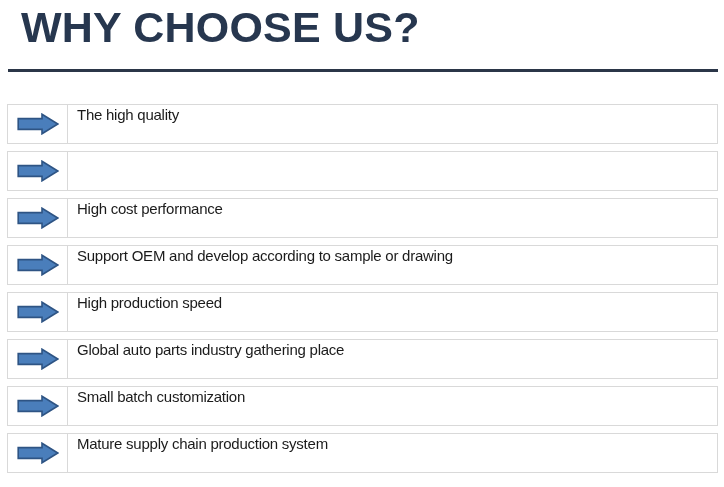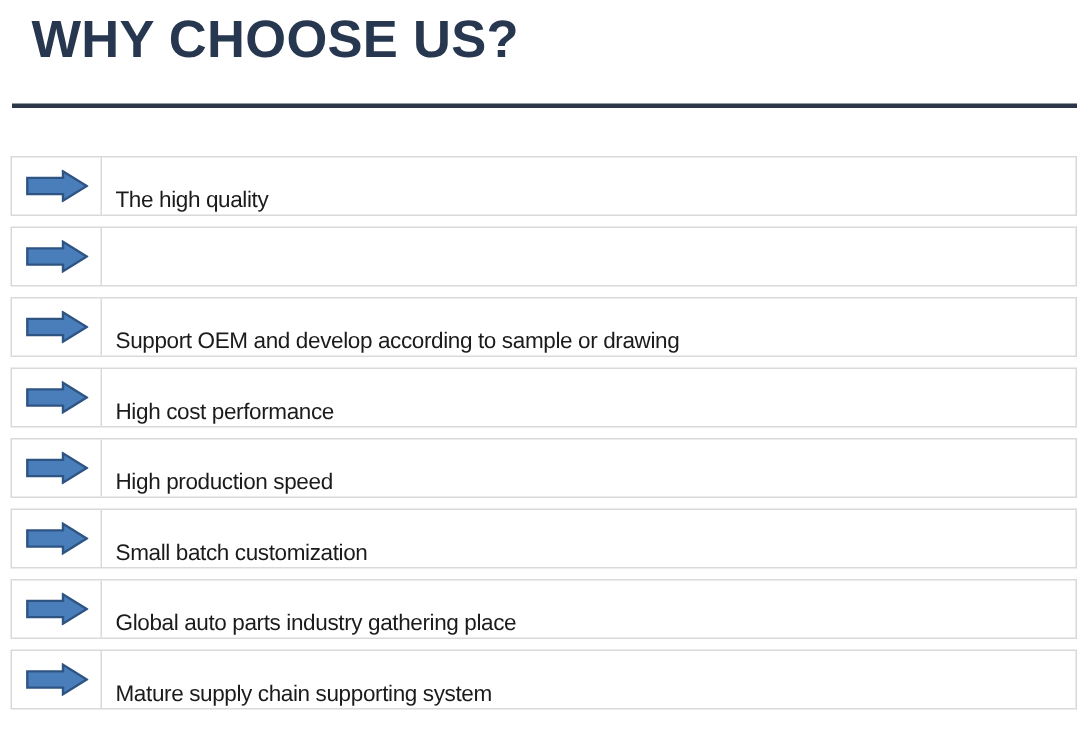--- a/index.html
+++ b/index.html
@@ -29,21 +29,21 @@
     top: 0;
     width: 724px;
     height: 96px;
   }
 
   .page-title {
     position: absolute;
     left: 21px;
     top: 2px;
     font-family: "Liberation Sans", sans-serif;
-    font-size: 35px;
+    font-size: 43px;
     font-weight: bold;
     letter-spacing: 0.2px;
     color: #27374F;
     line-height: 50px;
     white-space: nowrap;
   }
 
   .title-divider {
     position: absolute;
     left: 8px;
@@ -83,21 +83,21 @@
 
   .arrow-icon {
     display: block;
     width: 42px;
     height: 22px;
   }
 
   .label-cell {
     flex: 1 1 auto;
     display: flex;
-    align-items: flex-end;
+    align-items: flex-start;
     padding-left: 9px;
     box-sizing: border-box;
     overflow: hidden;
   }
 
   .feature-label {
     font-family: "Liberation Sans", sans-serif;
     font-size: 15px;
     font-weight: normal;
     color: #1B1B1B;
@@ -137,74 +137,74 @@
       </div>
     </div>
 
     <div class="feature-row">
       <div class="arrow-cell">
         <svg class="arrow-icon" viewBox="0 0 42 22">
           <polygon points="1.2,5.6 25,5.6 25,1.2 40.8,11 25,20.8 25,16.4 1.2,16.4" fill="#4A7EBB" stroke="#2E5484" stroke-width="1.6" stroke-linejoin="miter"></polygon>
         </svg>
       </div>
       <div class="label-cell">
+        <span class="feature-label">High cost performance</span>
+      </div>
+    </div>
+
+    <div class="feature-row">
+      <div class="arrow-cell">
+        <svg class="arrow-icon" viewBox="0 0 42 22">
+          <polygon points="1.2,5.6 25,5.6 25,1.2 40.8,11 25,20.8 25,16.4 1.2,16.4" fill="#4A7EBB" stroke="#2E5484" stroke-width="1.6" stroke-linejoin="miter"></polygon>
+        </svg>
+      </div>
+      <div class="label-cell">
         <span class="feature-label">Support OEM and develop according to sample or drawing</span>
       </div>
     </div>
 
     <div class="feature-row">
       <div class="arrow-cell">
         <svg class="arrow-icon" viewBox="0 0 42 22">
           <polygon points="1.2,5.6 25,5.6 25,1.2 40.8,11 25,20.8 25,16.4 1.2,16.4" fill="#4A7EBB" stroke="#2E5484" stroke-width="1.6" stroke-linejoin="miter"></polygon>
         </svg>
       </div>
       <div class="label-cell">
-        <span class="feature-label">High cost performance</span>
-      </div>
-    </div>
-
-    <div class="feature-row">
-      <div class="arrow-cell">
-        <svg class="arrow-icon" viewBox="0 0 42 22">
-          <polygon points="1.2,5.6 25,5.6 25,1.2 40.8,11 25,20.8 25,16.4 1.2,16.4" fill="#4A7EBB" stroke="#2E5484" stroke-width="1.6" stroke-linejoin="miter"></polygon>
-        </svg>
-      </div>
-      <div class="label-cell">
         <span class="feature-label">High production speed</span>
       </div>
     </div>
 
     <div class="feature-row">
       <div class="arrow-cell">
         <svg class="arrow-icon" viewBox="0 0 42 22">
           <polygon points="1.2,5.6 25,5.6 25,1.2 40.8,11 25,20.8 25,16.4 1.2,16.4" fill="#4A7EBB" stroke="#2E5484" stroke-width="1.6" stroke-linejoin="miter"></polygon>
         </svg>
       </div>
       <div class="label-cell">
+        <span class="feature-label">Global auto parts industry gathering place</span>
+      </div>
+    </div>
+
+    <div class="feature-row">
+      <div class="arrow-cell">
+        <svg class="arrow-icon" viewBox="0 0 42 22">
+          <polygon points="1.2,5.6 25,5.6 25,1.2 40.8,11 25,20.8 25,16.4 1.2,16.4" fill="#4A7EBB" stroke="#2E5484" stroke-width="1.6" stroke-linejoin="miter"></polygon>
+        </svg>
+      </div>
+      <div class="label-cell">
         <span class="feature-label">Small batch customization</span>
       </div>
     </div>
 
     <div class="feature-row">
       <div class="arrow-cell">
         <svg class="arrow-icon" viewBox="0 0 42 22">
           <polygon points="1.2,5.6 25,5.6 25,1.2 40.8,11 25,20.8 25,16.4 1.2,16.4" fill="#4A7EBB" stroke="#2E5484" stroke-width="1.6" stroke-linejoin="miter"></polygon>
         </svg>
       </div>
       <div class="label-cell">
-        <span class="feature-label">Global auto parts industry gathering place</span>
-      </div>
-    </div>
-
-    <div class="feature-row">
-      <div class="arrow-cell">
-        <svg class="arrow-icon" viewBox="0 0 42 22">
-          <polygon points="1.2,5.6 25,5.6 25,1.2 40.8,11 25,20.8 25,16.4 1.2,16.4" fill="#4A7EBB" stroke="#2E5484" stroke-width="1.6" stroke-linejoin="miter"></polygon>
-        </svg>
-      </div>
-      <div class="label-cell">
-        <span class="feature-label">Mature supply chain supporting system</span>
+        <span class="feature-label">Mature supply chain production system</span>
       </div>
     </div>
 
   </div>
 
 </div>
 
 </body></html>

